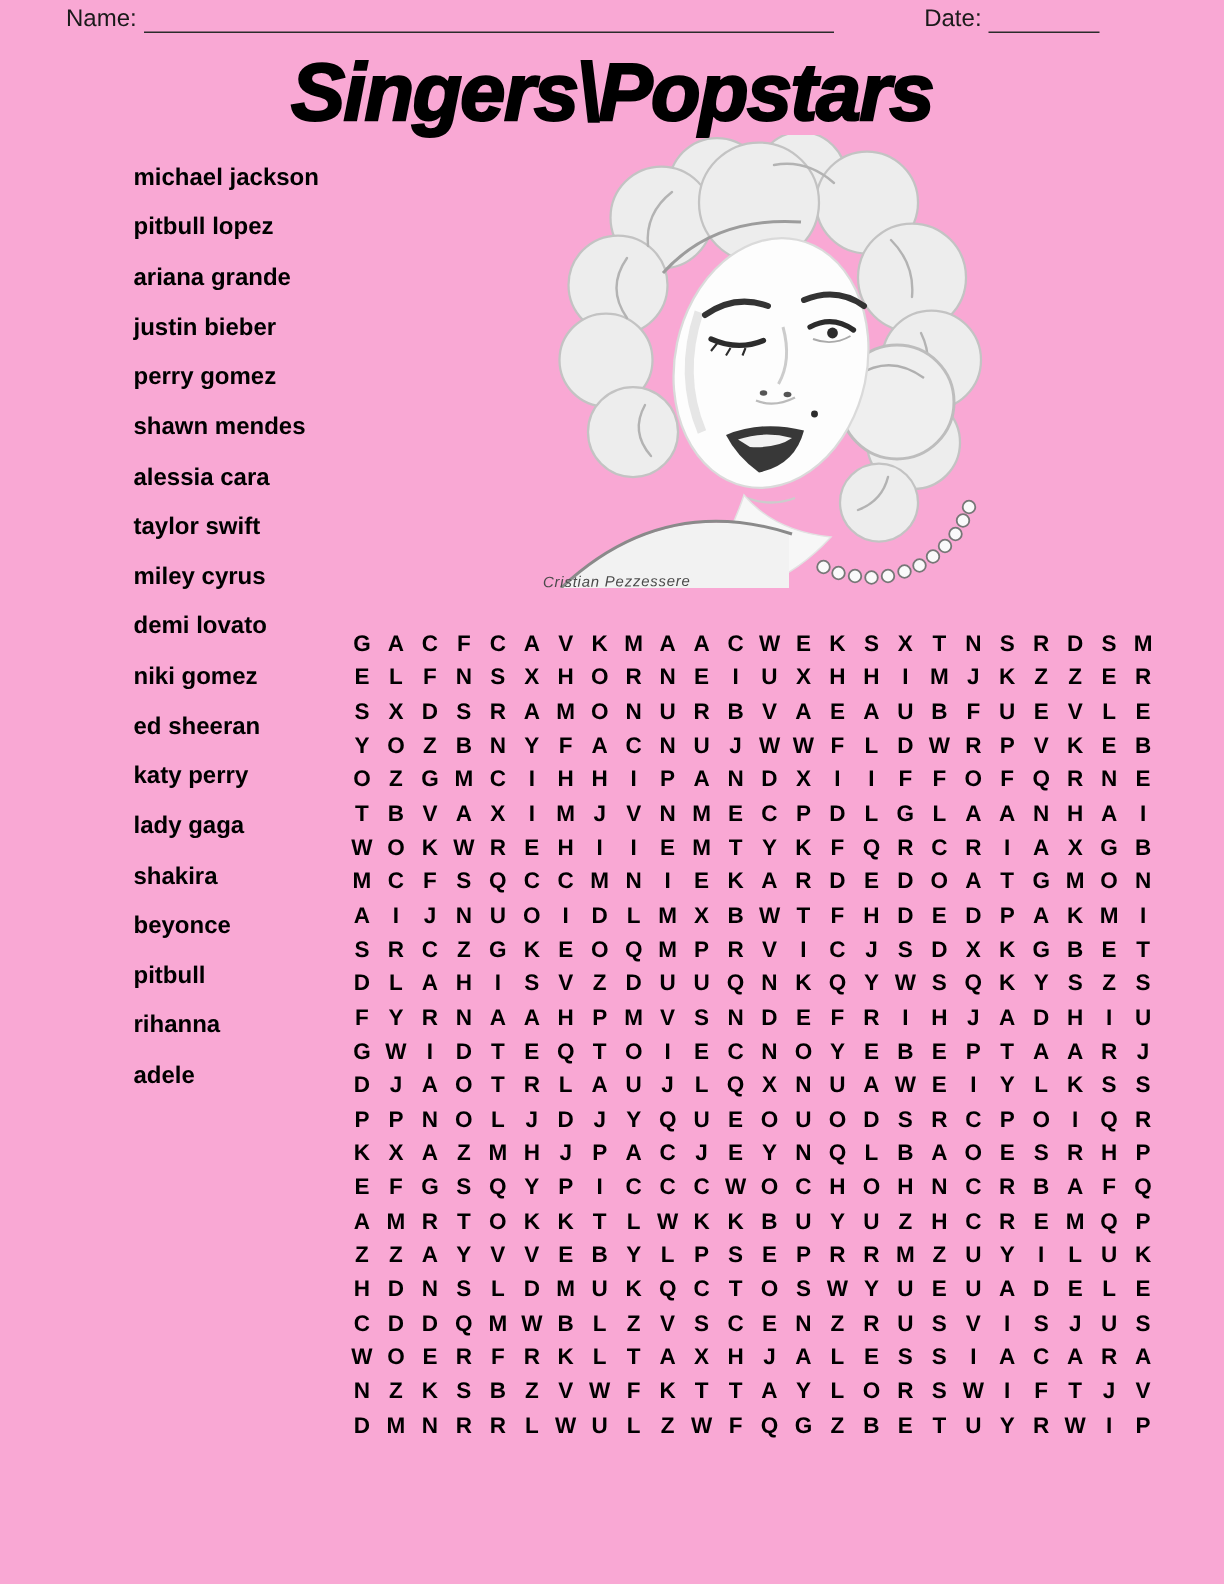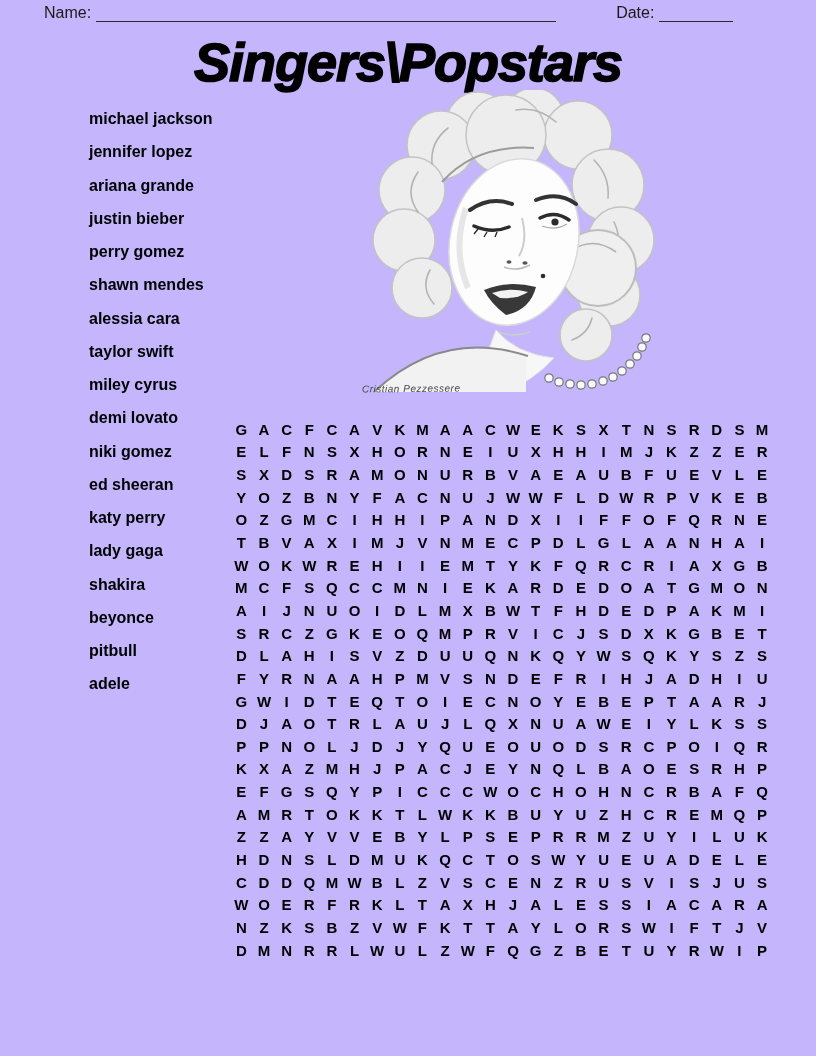--- a/index.html
+++ b/index.html
@@ -1,16 +1,16 @@
 <!DOCTYPE html>
 <html><head>
 <meta charset="utf-8">
 <style>
   html,body{margin:0;padding:0;background:#fff;}
-  .sheet{position:relative;width:816px;height:1056px;background:#c4b5fd;overflow:hidden;
+  .sheet{position:relative;width:816px;height:1056px;background:#f9a8d4;overflow:hidden;
          font-family:"Liberation Sans","DejaVu Sans",sans-serif;color:#000;}
 
   
   .header-row{position:absolute;top:4px;left:44px;width:694px;display:flex;align-items:flex-end;
               font-size:16px;color:#1a1a1a;}
   .hlabel{white-space:nowrap;padding-right:5px;line-height:18px;}
   .fill-line{border-bottom:1.5px solid #2b2b2b;height:16px;}
   .name-line{width:460px;}
   .hspacer{width:60px;}
   .date-line{width:74px;}
@@ -45,36 +45,37 @@
     <span class="fill-line name-line"></span>
     <span class="hspacer"></span>
     <span class="hlabel">Date:</span>
     <span class="fill-line date-line"></span>
   </div>
 
   <div class="title">Singers\Popstars</div>
 
   <div class="words">
       <div class="word">michael jackson</div>
-      <div class="word">jennifer lopez</div>
+      <div class="word">pitbull lopez</div>
       <div class="word">ariana grande</div>
       <div class="word">justin bieber</div>
       <div class="word">perry gomez</div>
       <div class="word">shawn mendes</div>
       <div class="word">alessia cara</div>
       <div class="word">taylor swift</div>
       <div class="word">miley cyrus</div>
       <div class="word">demi lovato</div>
       <div class="word">niki gomez</div>
       <div class="word">ed sheeran</div>
       <div class="word">katy perry</div>
       <div class="word">lady gaga</div>
       <div class="word">shakira</div>
       <div class="word">beyonce</div>
       <div class="word">pitbull</div>
+      <div class="word">rihanna</div>
       <div class="word">adele</div>
     </div>
 
   <div class="portrait">
     <svg width="322" height="302" viewBox="0 0 322 302" xmlns="http://www.w3.org/2000/svg">
 
       <g fill="#ededed" stroke="#c3c3c3" stroke-width="1.5">
         <circle cx="132" cy="34" r="32"></circle>
         <circle cx="188" cy="28" r="30"></circle>
         <circle cx="232" cy="45" r="34"></circle>

